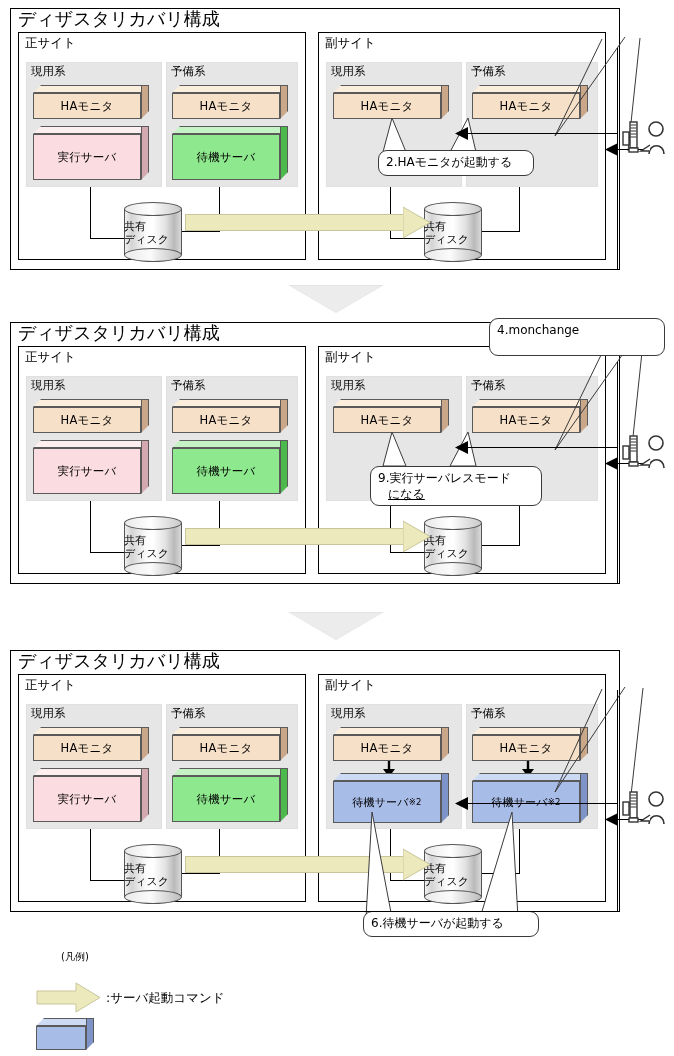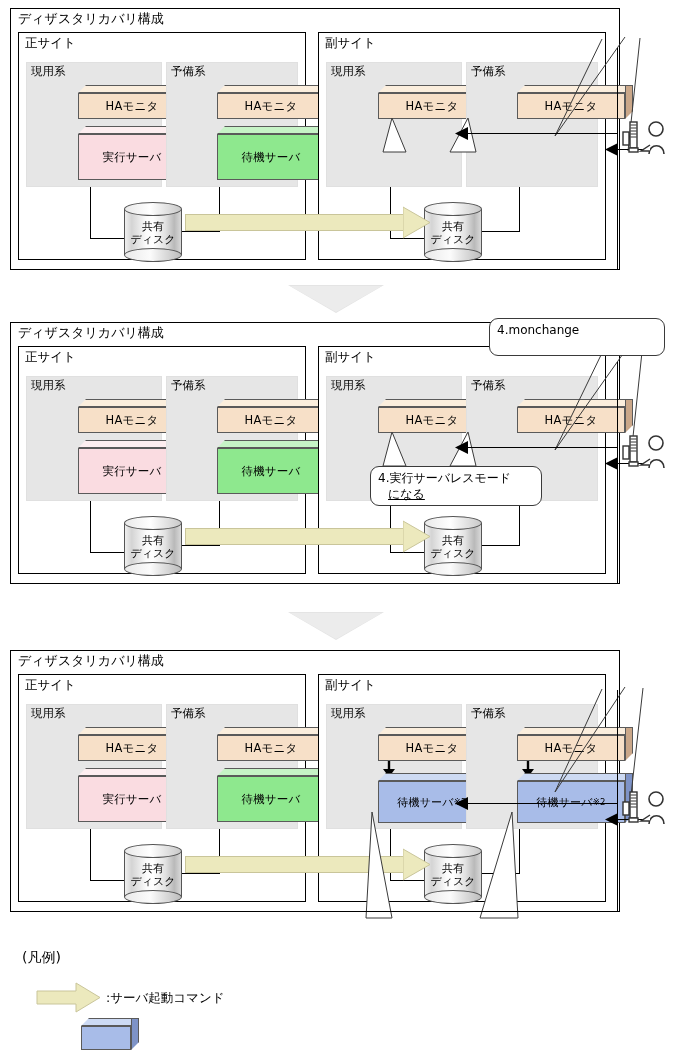--- a/index.html
+++ b/index.html
@@ -8,32 +8,32 @@
     color:#000;
     -webkit-font-smoothing:none;
   }
   #root{position:relative;width:674px;height:1056px;overflow:hidden;background:#fff;}
 
   
   .abs{position:absolute;box-sizing:border-box;}
 
   
   .panel{border:1px solid #000;background:#fff;}
-  .panel-title{font-size:13px;line-height:14px;white-space:nowrap;}
+  .panel-title{font-size:18px;line-height:14px;white-space:nowrap;}
 
   
   .site{border:1px solid #000;background:#fff;}
   .site-title{font-size:12.5px;line-height:14px;white-space:nowrap;}
 
   
   .sys{background:#e6e6e6;border:1px solid #e0e0e0;}
   .sys-title{font-size:11.5px;line-height:13px;white-space:nowrap;}
 
   
-  .box3d{position:absolute;margin-left:45px;}
+  .box3d{position:absolute;}
   .box3d .face{
     position:absolute;left:0;bottom:0;
     border:1px solid #5a5a5a;
     box-sizing:border-box;
     display:flex;align-items:center;justify-content:center;
     font-size:11.5px;letter-spacing:.2px;white-space:nowrap;
   }
   .box3d .top,.box3d .side{position:absolute;border:1px solid #5a5a5a;box-sizing:border-box;}
   .box3d .top{clip-path:polygon(0 100%, var(--d) 0, 100% 0, calc(100% - var(--d)) 100%);}
   .box3d .side{clip-path:polygon(0 0, 100% 0, 100% calc(100% - var(--d)), 0 100%);}
@@ -49,21 +49,21 @@
     position:absolute;left:0;right:0;top:0;height:14px;
     border:1px solid #555;border-radius:50%;box-sizing:border-box;
     background:linear-gradient(to right,#e9e9e9,#ffffff 45%,#dcdcdc 80%,#c9c9c9);
   }
   .cyl .cap-bottom{
     position:absolute;left:0;right:0;height:14px;
     border:1px solid #555;border-radius:50%;box-sizing:border-box;
     background:linear-gradient(to right,#e9e9e9,#fbfbfb 45%,#d2d2d2 80%,#bdbdbd);
   }
   .cyl .lbl{
-    position:absolute;left:0;right:0;text-align:center;
+    position:absolute;left:0;right:0;text-align:left;
     font-size:11px;line-height:13px;white-space:nowrap;
   }
 
   
   .syncarrow{position:absolute;background:#ece9bd;border:1px solid #c9c59a;box-sizing:border-box;}
   .syncarrow.shaft{border-right:none;}
   .synchead{position:absolute;}
 
   
   .callout{
@@ -85,21 +85,21 @@
     border-left:48px solid transparent;border-right:48px solid transparent;
     border-top:28px solid #e4e4e4;
   }
   .sep-in{
     position:absolute;width:0;height:0;
     border-left:46px solid transparent;border-right:46px solid transparent;
     border-top:26px solid #ececec;
   }
 
   
-  .legend-title{position:absolute;font-size:14px;line-height:14px;}
+  .legend-title{position:absolute;font-size:10px;line-height:14px;margin-left:39px;}
   .legend-txt{position:absolute;font-size:12.5px;line-height:15px;white-space:nowrap;}
 
   
   .person{position:absolute;}
 </style>
 </head>
 <body>
 
 <div id="root">
 
@@ -198,20 +198,23 @@
 
   <svg class="abs" width="200" height="130" style="left:480px;top:36px;">
     <polyline points="145,1 75,100 122,3" fill="none" stroke="#3a3a3a" stroke-width="1"></polyline>
     <polyline points="160,2 148,115" fill="none" stroke="#3a3a3a" stroke-width="1"></polyline>
   </svg>
 
   <svg class="abs" width="170" height="40" style="left:340px;top:118px;">
     <polygon points="43,34 52,0 66,34" fill="#fff" stroke="#3a3a3a" stroke-width="1"></polygon>
     <polygon points="110,34 128,0 136,34" fill="#fff" stroke="#3a3a3a" stroke-width="1"></polygon>
   </svg>
+  <div class="callout" style="left:378px;top:150px;width:156px;height:26px;">
+    <span>2.HAモニタが起動する</span>
+  </div>
 
   <div class="abs ln h" style="left:465px;top:133px;width:153px;"></div>
   <svg class="abs" width="14" height="13" style="left:455px;top:127px;">
     <polygon points="0,6.5 13,0 13,13" fill="#000"></polygon>
   </svg>
   <div class="abs ln h" style="left:614px;top:149px;width:40px;"></div>
   <svg class="abs" width="14" height="13" style="left:605px;top:143px;">
     <polygon points="0,6.5 13,0 13,13" fill="#000"></polygon>
   </svg>
   <div class="abs ln v" style="left:617px;top:48px;height:222px;"></div>
@@ -332,21 +335,21 @@
   </svg>
   <div class="callout" style="left:489px;top:318px;width:176px;height:38px;">
     <span>4.monchange</span>
   </div>
 
   <svg class="abs" width="170" height="40" style="left:340px;top:432px;">
     <polygon points="43,34 52,0 66,34" fill="#fff" stroke="#3a3a3a" stroke-width="1"></polygon>
     <polygon points="110,34 128,0 136,34" fill="#fff" stroke="#3a3a3a" stroke-width="1"></polygon>
   </svg>
   <div class="callout" style="left:370px;top:466px;width:172px;height:40px;">
-    <span>4.実行サーバレスモード</span>
+    <span>9.実行サーバレスモード</span>
     <span class="l2" style="padding-left:10px;text-decoration:underline;">になる</span>
   </div>
 
   <div class="abs ln h" style="left:465px;top:447px;width:153px;"></div>
   <svg class="abs" width="14" height="13" style="left:455px;top:441px;">
     <polygon points="0,6.5 13,0 13,13" fill="#000"></polygon>
   </svg>
   <div class="abs ln h" style="left:614px;top:463px;width:40px;"></div>
   <svg class="abs" width="14" height="13" style="left:605px;top:457px;">
     <polygon points="0,6.5 13,0 13,13" fill="#000"></polygon>
@@ -489,20 +492,23 @@
 
   <svg class="abs" width="200" height="130" style="left:480px;top:686px;">
     <polyline points="145,1 75,106 122,3" fill="none" stroke="#3a3a3a" stroke-width="1"></polyline>
     <polyline points="163,2 150,118" fill="none" stroke="#3a3a3a" stroke-width="1"></polyline>
   </svg>
 
   <svg class="abs" width="260" height="110" style="left:330px;top:812px;">
     <polygon points="36,106 42,0 62,106" fill="#fff" stroke="#3a3a3a" stroke-width="1"></polygon>
     <polygon points="150,106 182,0 188,106" fill="#fff" stroke="#3a3a3a" stroke-width="1"></polygon>
   </svg>
+  <div class="callout" style="left:363px;top:911px;width:176px;height:26px;">
+    <span>6.待機サーバが起動する</span>
+  </div>
 
   <div class="abs ln h" style="left:465px;top:803px;width:153px;"></div>
   <svg class="abs" width="14" height="13" style="left:455px;top:797px;">
     <polygon points="0,6.5 13,0 13,13" fill="#000"></polygon>
   </svg>
   <div class="abs ln h" style="left:614px;top:819px;width:40px;"></div>
   <svg class="abs" width="14" height="13" style="left:605px;top:813px;">
     <polygon points="0,6.5 13,0 13,13" fill="#000"></polygon>
   </svg>
   <div class="abs ln v" style="left:617px;top:690px;height:222px;"></div>

